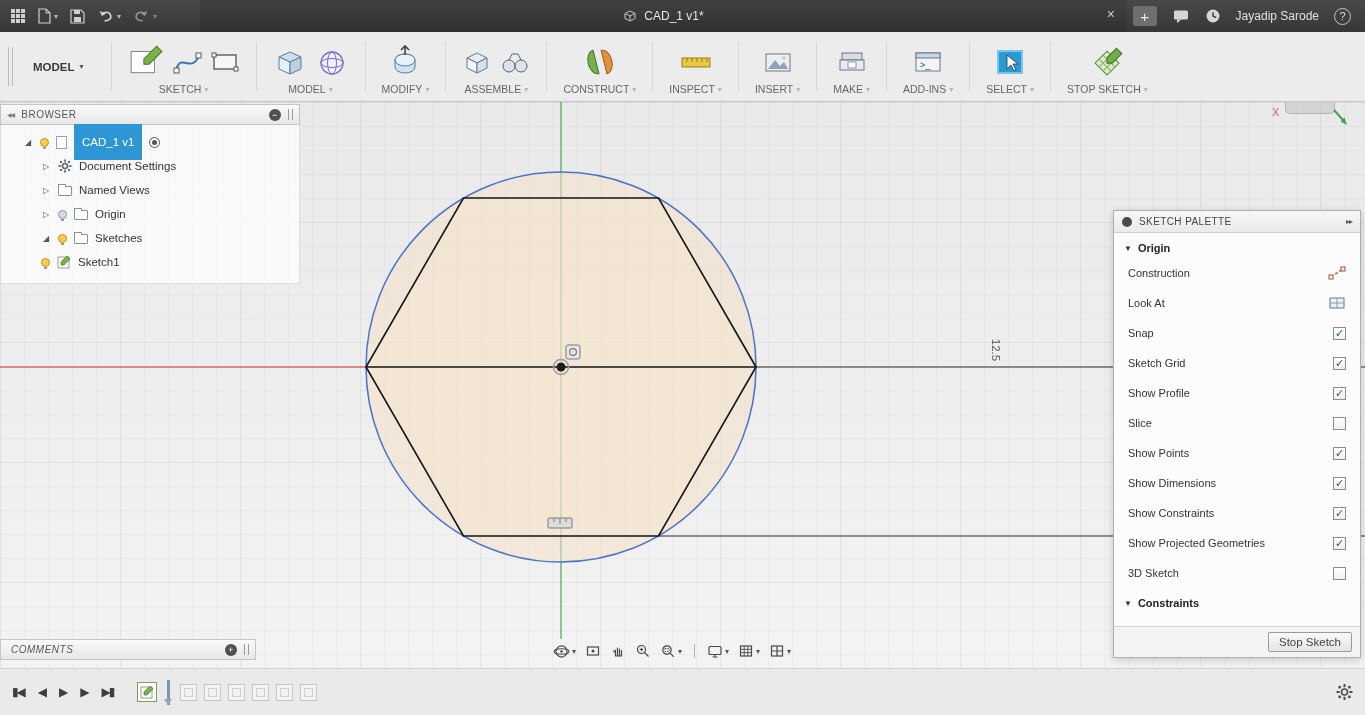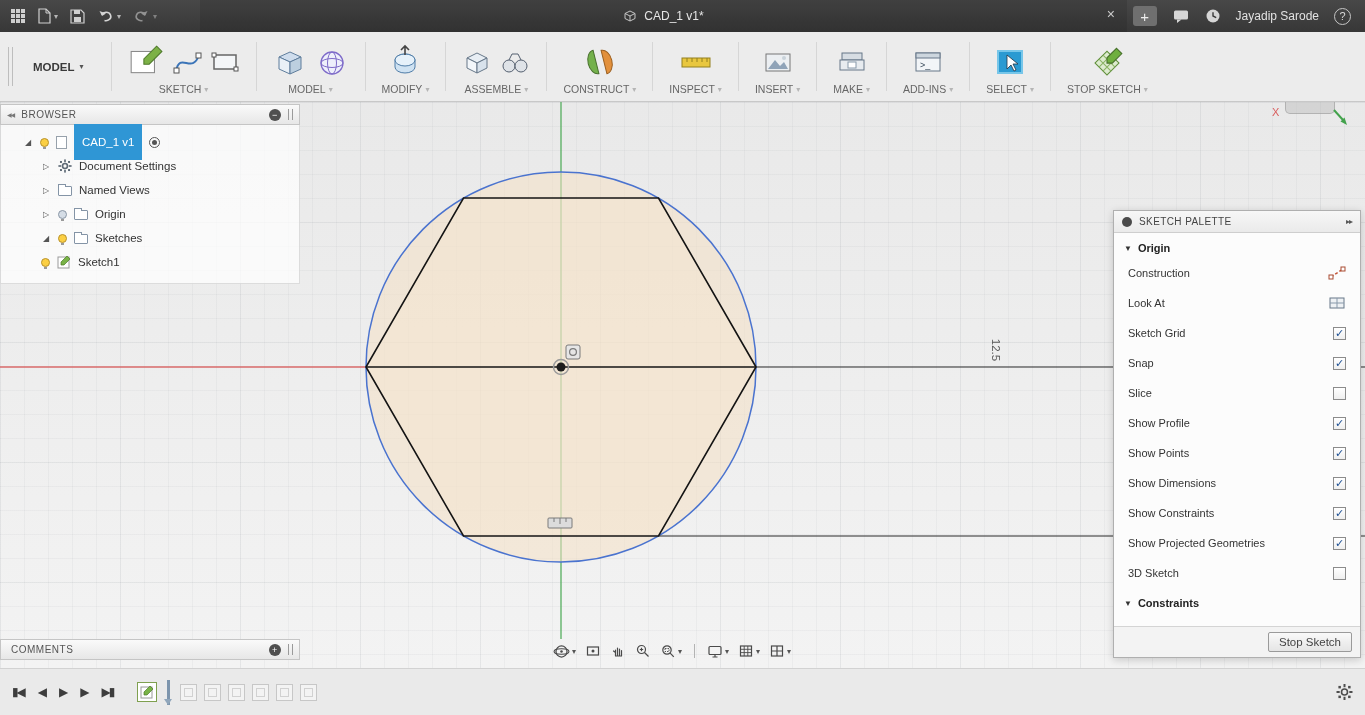--- a/index.html
+++ b/index.html
@@ -90,21 +90,21 @@
   .prow { display:flex; align-items:center; height:30px; padding:0 14px; font-size:11px; color:#333; }
   .cb { width:13px; height:13px; border:1px solid #8b8b8b; background:linear-gradient(#ffffff,#efefef);
     display:flex; align-items:center; justify-content:center; font-size:11px; font-weight:bold; color:#1d4f93; cursor:pointer; flex:none; }
   .cb[data-checked="true"]::after { content:"✓"; }
   .palette-footer { margin-top:auto; border-top:1px solid #d4d4d4; padding:5px 8px; display:flex; justify-content:flex-end;
     background:#f3f3f3; flex:none; }
   .btn { font-size:11.5px; color:#444; background:linear-gradient(#f9f9f9,#e5e5e5); border:1px solid #9a9a9a;
     border-radius:2px; padding:3px 10px; cursor:pointer; }
 
   
-  .comments { position:absolute; left:0; top:639px; width:300px; z-index:30; }
+  .comments { position:absolute; left:0; top:639px; width:256px; z-index:30;font-style:italic; }
 
   
   .navbar { position:absolute; left:553px; top:640px; height:22px; display:flex; align-items:center; gap:9px;
     z-index:25; color:#444; }
   .nav-icon { display:flex; align-items:center; gap:2px; cursor:pointer; }
   .nav-sep { width:1px; height:14px; background:#b3b3b3; margin:0 3px; }
 
   
   .timeline { position:absolute; left:0; top:668px; width:1365px; height:47px; background:#eaeaea;
     border-top:1px solid #d2d2d2; display:flex; align-items:center; z-index:40; }
@@ -549,38 +549,38 @@
     <span>Look At</span>
     <span class="spacer"></span>
     <span style="display:flex">
       <svg width="18" height="14" viewBox="0 0 18 14">
           <rect x="2" y="2" width="14" height="10" fill="#eef1f4" stroke="#667788"></rect>
           <path d="M2 7 h14 M9 2 v10" stroke="#8899aa"></path>
         </svg>
     </span>
   </div>
   <div class="prow">
+    <span>Snap</span>
+    <span class="spacer"></span>
+    <span class="cb" data-checked="true"></span>
+  </div>
+  <div class="prow">
     <span>Sketch Grid</span>
     <span class="spacer"></span>
     <span class="cb" data-checked="true"></span>
   </div>
   <div class="prow">
-    <span>Snap</span>
+    <span>Show Profile</span>
     <span class="spacer"></span>
     <span class="cb" data-checked="true"></span>
   </div>
   <div class="prow">
     <span>Slice</span>
     <span class="spacer"></span>
     <span class="cb" data-checked="false"></span>
-  </div>
-  <div class="prow">
-    <span>Show Profile</span>
-    <span class="spacer"></span>
-    <span class="cb" data-checked="true"></span>
   </div>
   <div class="prow">
     <span>Show Points</span>
     <span class="spacer"></span>
     <span class="cb" data-checked="true"></span>
   </div>
   <div class="prow">
     <span>Show Dimensions</span>
     <span class="spacer"></span>
     <span class="cb" data-checked="true"></span>

